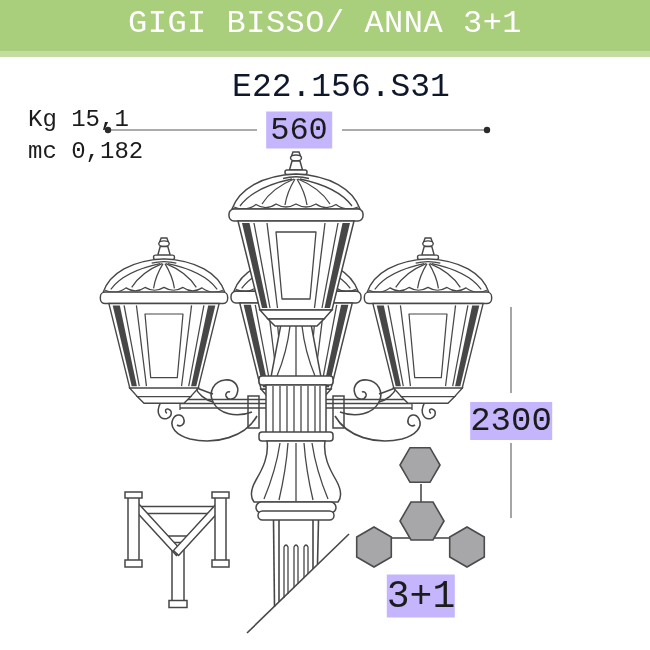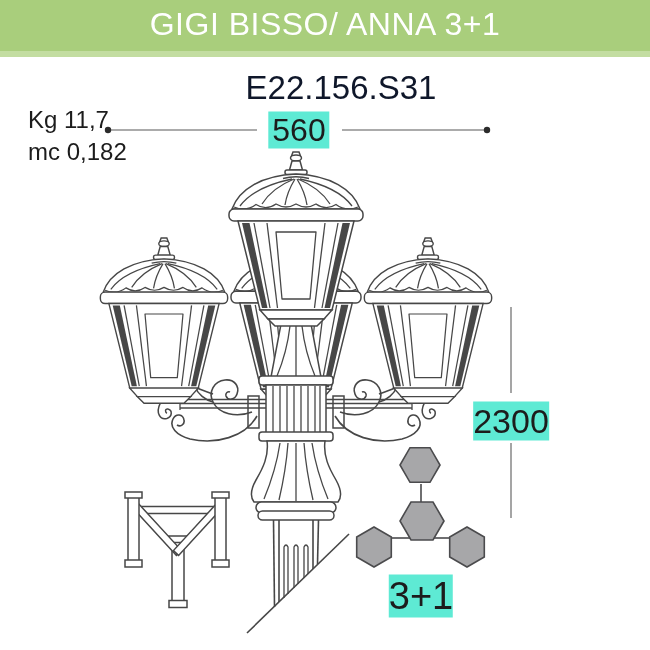--- a/index.html
+++ b/index.html
@@ -4,42 +4,42 @@
 <style>
   * { margin:0; padding:0; box-sizing:border-box; }
   html,body { width:650px; height:650px; }
   body {
     font-family:"Liberation Sans", sans-serif;
     background:#ffffff;
     position:relative;
     overflow:hidden;
     color:#1e1e1e;
   }
-  .stage { position:absolute; inset:0; width:574px; height:650px; }
+  .stage { position:absolute; inset:0; width:574px; height:650px;font-family:Liberation Mono, monospace; }
 
   .banner {
     position:absolute; left:0; top:0; width:650px; height:57px;
     background:#a9ce7c;
     border-bottom:6px solid #c3dda1;
     display:flex; align-items:center; justify-content:center;
   }
   .banner .title {
     color:#ffffff; font-size:32px; letter-spacing:0.5px;
     line-height:1; padding-bottom:4px;
   }
 
   .model-code {
     position:absolute; left:16px; top:69px; width:650px;
     text-align:center; font-size:33px; color:#0f172a;
   }
 
   .specs { position:absolute; left:28px; top:104px; }
   .spec-row { font-size:24px; line-height:32px; color:#1c1c1c; white-space:nowrap; }
 
-  .dim-label { position:absolute; transform:translate(-50%,-50%); color:#1c1c1c; background:#5eead4; }
+  .dim-label { position:absolute; transform:translate(-50%,-50%); color:#1c1c1c; background:#c4b5fd; }
   .dim-560  { left:299px; top:130px; font-size:32px; padding:0 4px; }
   .dim-2300 { left:511px; top:421px; font-size:34px; }
   .config-label { left:421px; top:596px; font-size:38px; }
 
   svg { position:absolute; left:0; top:0; }
   .w   { fill:#ffffff; stroke:#474747; stroke-width:1.5; }
   .ln  { fill:none;    stroke:#474747; stroke-width:1.3; }
   .ln2 { fill:none;    stroke:#474747; stroke-width:1.6; }
   .dk  { fill:#474747; stroke:none; }
   .dim { stroke:#8f8f8f; stroke-width:1.6; }
@@ -52,21 +52,21 @@
 
   <div class="banner">
     <div class="title">GIGI BISSO/ ANNA 3+1</div>
   </div>
 
   <div class="model-code">E22.156.S31</div>
 
   <div class="specs">
     <div class="spec-row">
       <span>Kg</span>
-      <span>11,7</span>
+      <span>15,1</span>
     </div>
     <div class="spec-row">
       <span>mc</span>
       <span>0,182</span>
     </div>
   </div>
 
   <svg width="650" height="650" viewBox="0 0 650 650">
     <defs>
 

